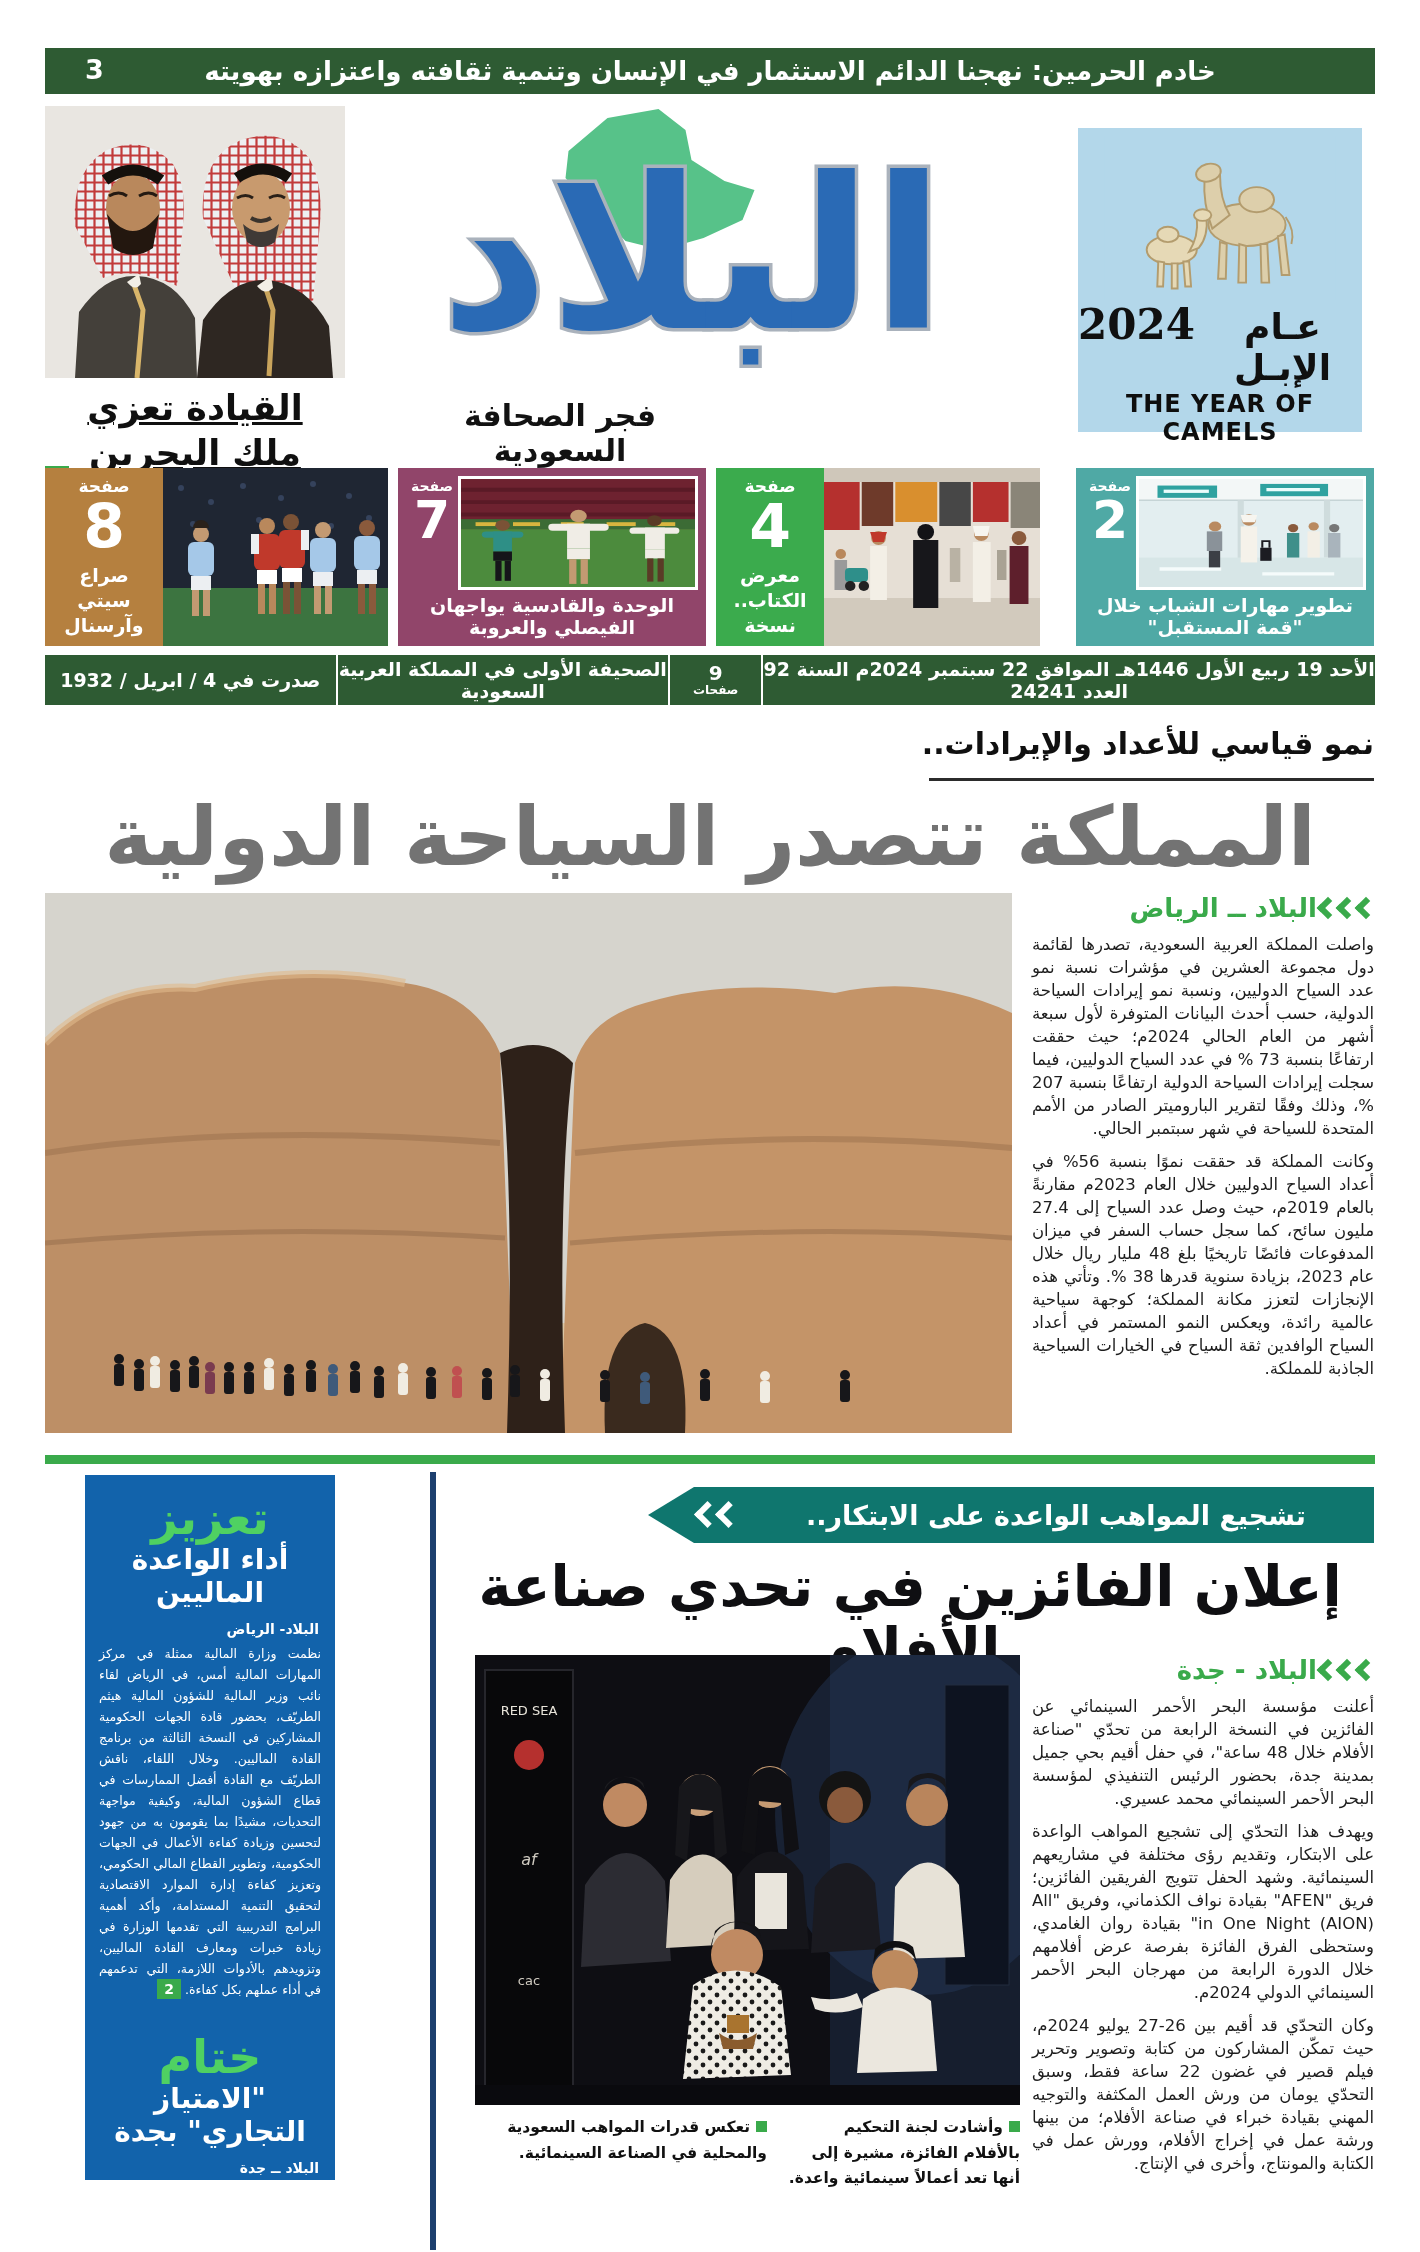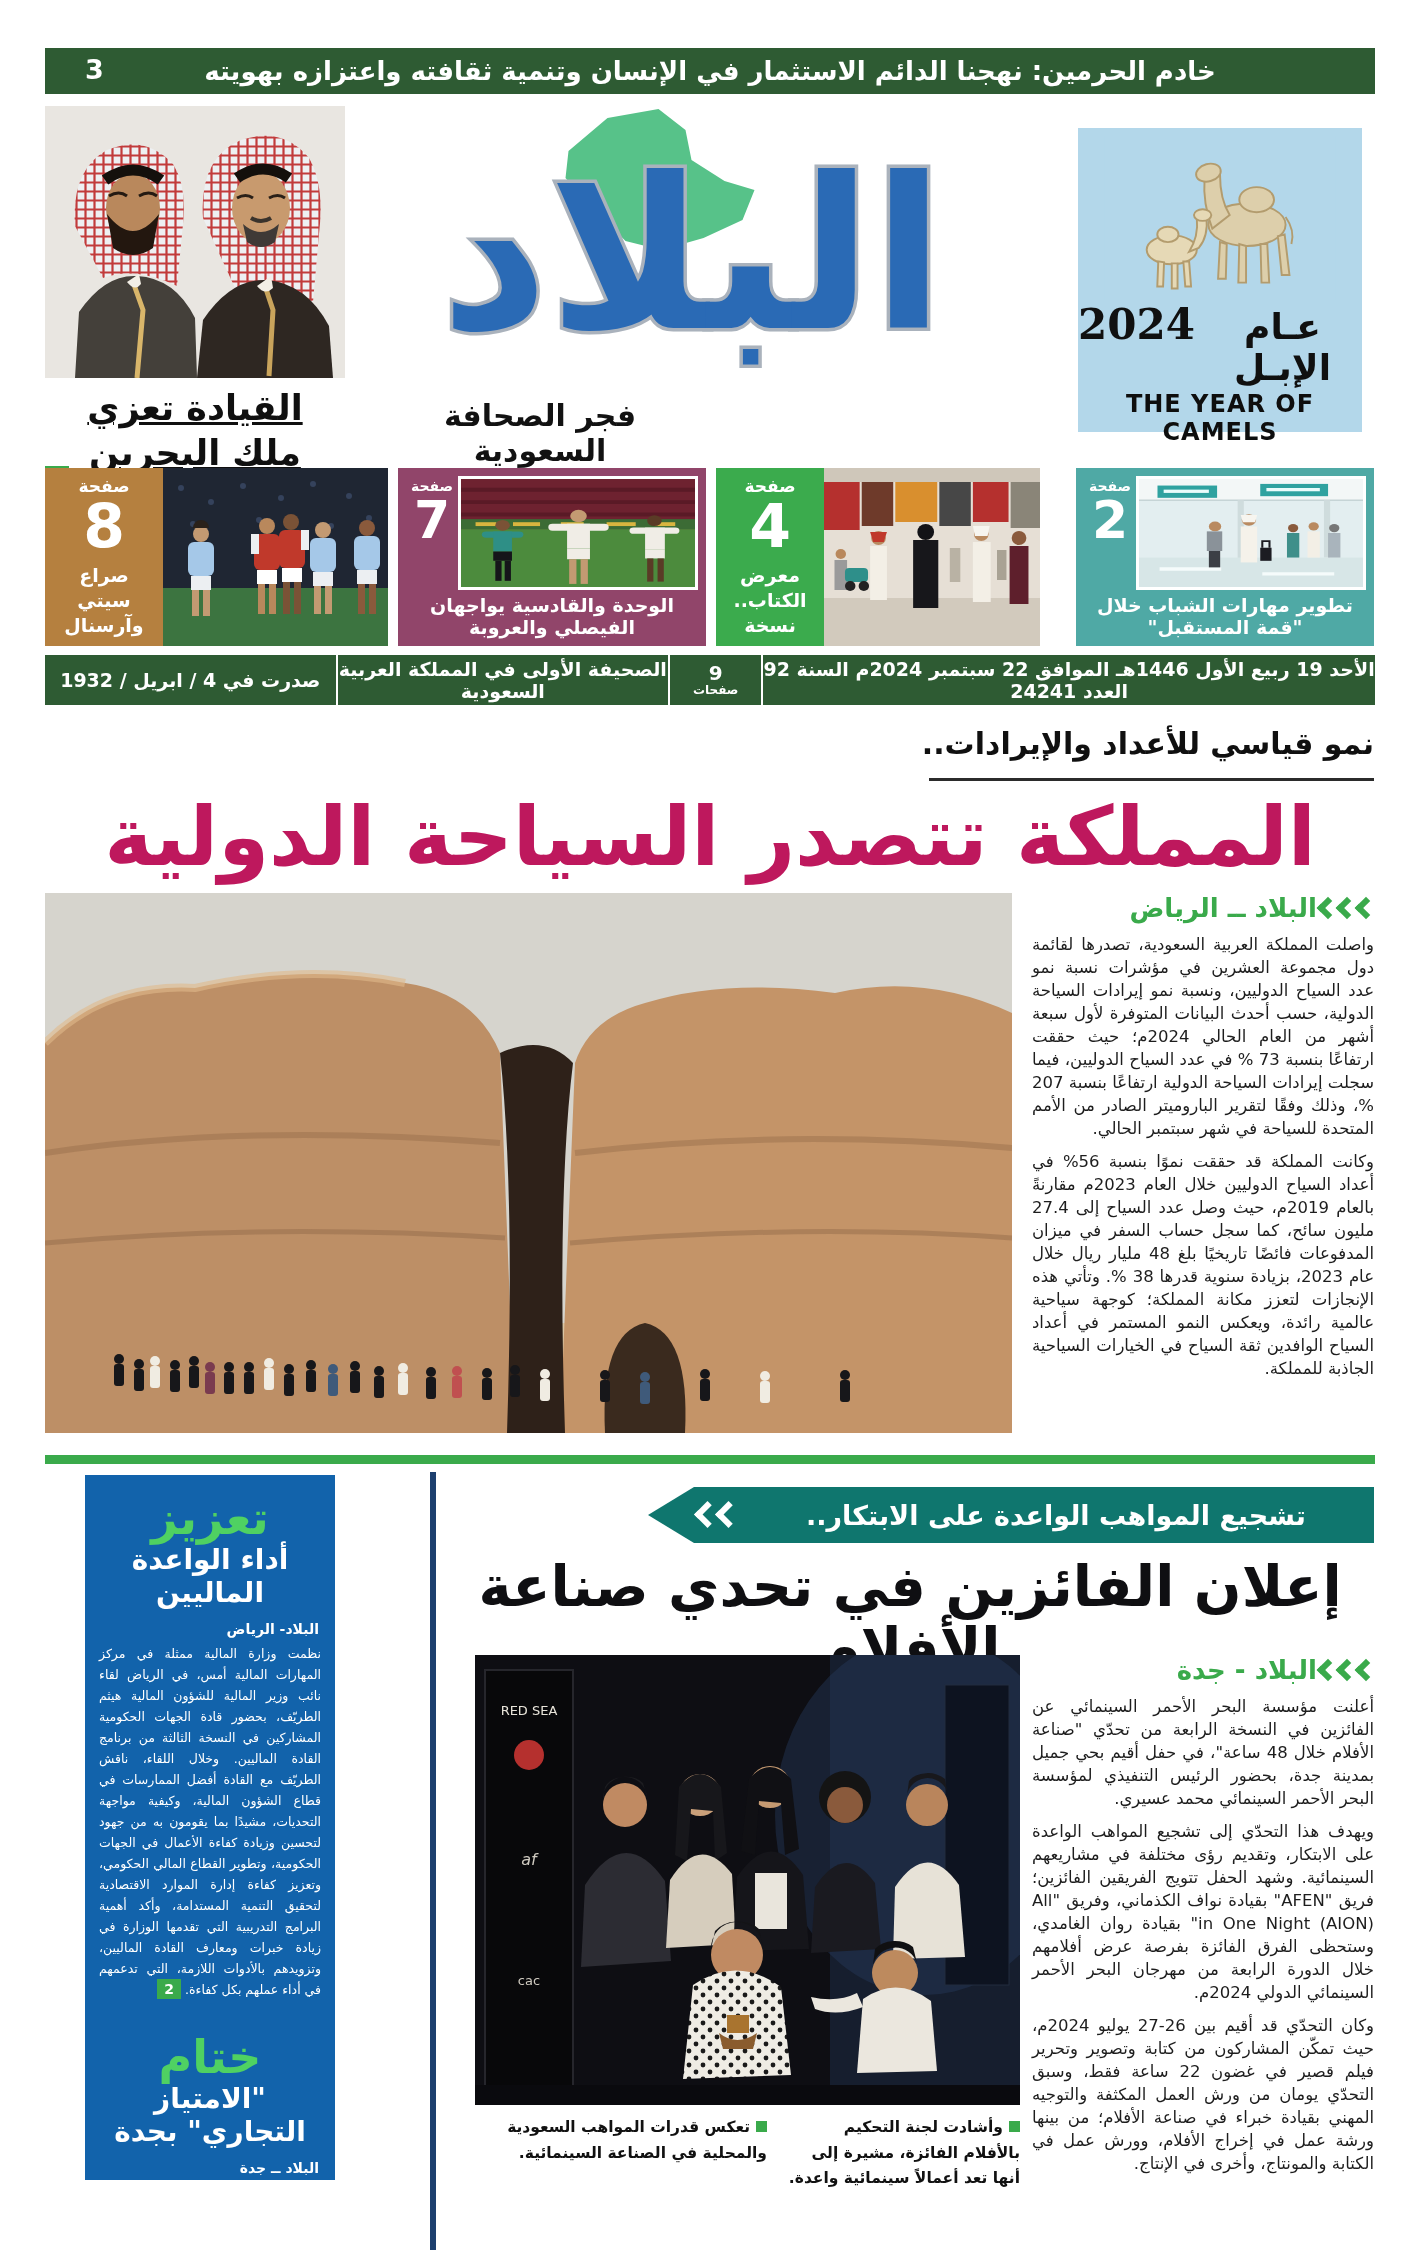--- a/index.html
+++ b/index.html
@@ -16,21 +16,21 @@
   .lead-left{left:45px;top:106px;width:300px;}
   .lead-left svg{display:block;width:300px;height:272px;}
   .lead-caption{position:relative;margin-top:8px;padding-bottom:16px;border-bottom:6px solid #6d28d9;
                 text-align:center;font-weight:bold;font-size:35px;line-height:1.28;color:#101010;text-decoration:underline;}
   .badge{display:inline-block;background:#3aaa4b;color:#fff;font-weight:bold;font-size:14px;
          padding:1px 7px;line-height:18px;}
   .lead-caption .badge{position:absolute;left:0;bottom:6px;}
 
   .logo-wrap{left:385px;top:100px;width:615px;height:300px;}
   .logo-wrap svg{width:615px;height:300px;display:block;}
-  .tagline{left:380px;top:398px;width:320px;text-align:center;font-size:30px;font-weight:bold;color:#121212;}
+  .tagline{left:400px;top:398px;width:320px;text-align:center;font-size:30px;font-weight:bold;color:#121212;}
 
   .camel-box{left:1078px;top:128px;width:284px;height:304px;background:#b3d7ea;text-align:center;}
   .camel-box svg{display:block;width:240px;height:164px;margin:8px auto 0;}
   .camel-ar-row{display:flex;direction:rtl;justify-content:center;align-items:baseline;gap:8px;color:#101010;}
   .camel-ar{font-size:36px;font-weight:bold;}
   .camel-year{font-family:"DejaVu Serif", serif;font-size:42px;font-weight:bold;direction:ltr;}
   .camel-en{direction:ltr;font-size:24px;font-weight:bold;letter-spacing:1px;color:#0e0e0e;margin-top:2px;}
 
   
   .teaser{top:468px;height:178px;direction:ltr;display:flex;overflow:hidden;}
@@ -62,21 +62,21 @@
   .dl-issue{flex:0 0 46%;}
   .dl-pages{flex:0 0 7%;flex-direction:column;line-height:1.05;}
   .dl-pages .n{font-size:20px;}
   .dl-pages .w{font-size:12px;}
   .dl-first{flex:0 0 25%;}
   .dl-founded{flex:1;}
 
   
   .kicker{right:46px;top:726px;font-size:30px;font-weight:bold;color:#101010;}
   .kicker-rule{right:46px;top:778px;width:445px;height:3px;background:#2b2b2b;}
-  .headline{left:45px;top:794px;width:1330px;text-align:center;font-size:82px;font-weight:bold;color:#be185d;line-height:1.05;}
+  .headline{left:45px;top:794px;width:1330px;text-align:center;font-size:82px;font-weight:bold;color:#737373;line-height:1.05;}
   .main-photo{left:45px;top:893px;width:967px;height:540px;}
   .main-photo svg{width:967px;height:540px;display:block;}
 
   .byline{display:flex;align-items:center;gap:5px;color:#3aaa4b;font-size:26px;font-weight:bold;margin-bottom:10px;}
   .chev{display:inline-block;width:10px;height:10px;border:solid #3aaa4b;border-width:0 0 6px 6px;transform:rotate(45deg);margin-left:-2px;}
   .story-col{width:342px;color:#1d1d1d;}
   .story-col p{margin:0 0 10px;font-size:16.5px;line-height:23px;text-align:justify;}
   .lead-col{left:1032px;top:893px;}
   .film-col{left:1032px;top:1655px;}
 

